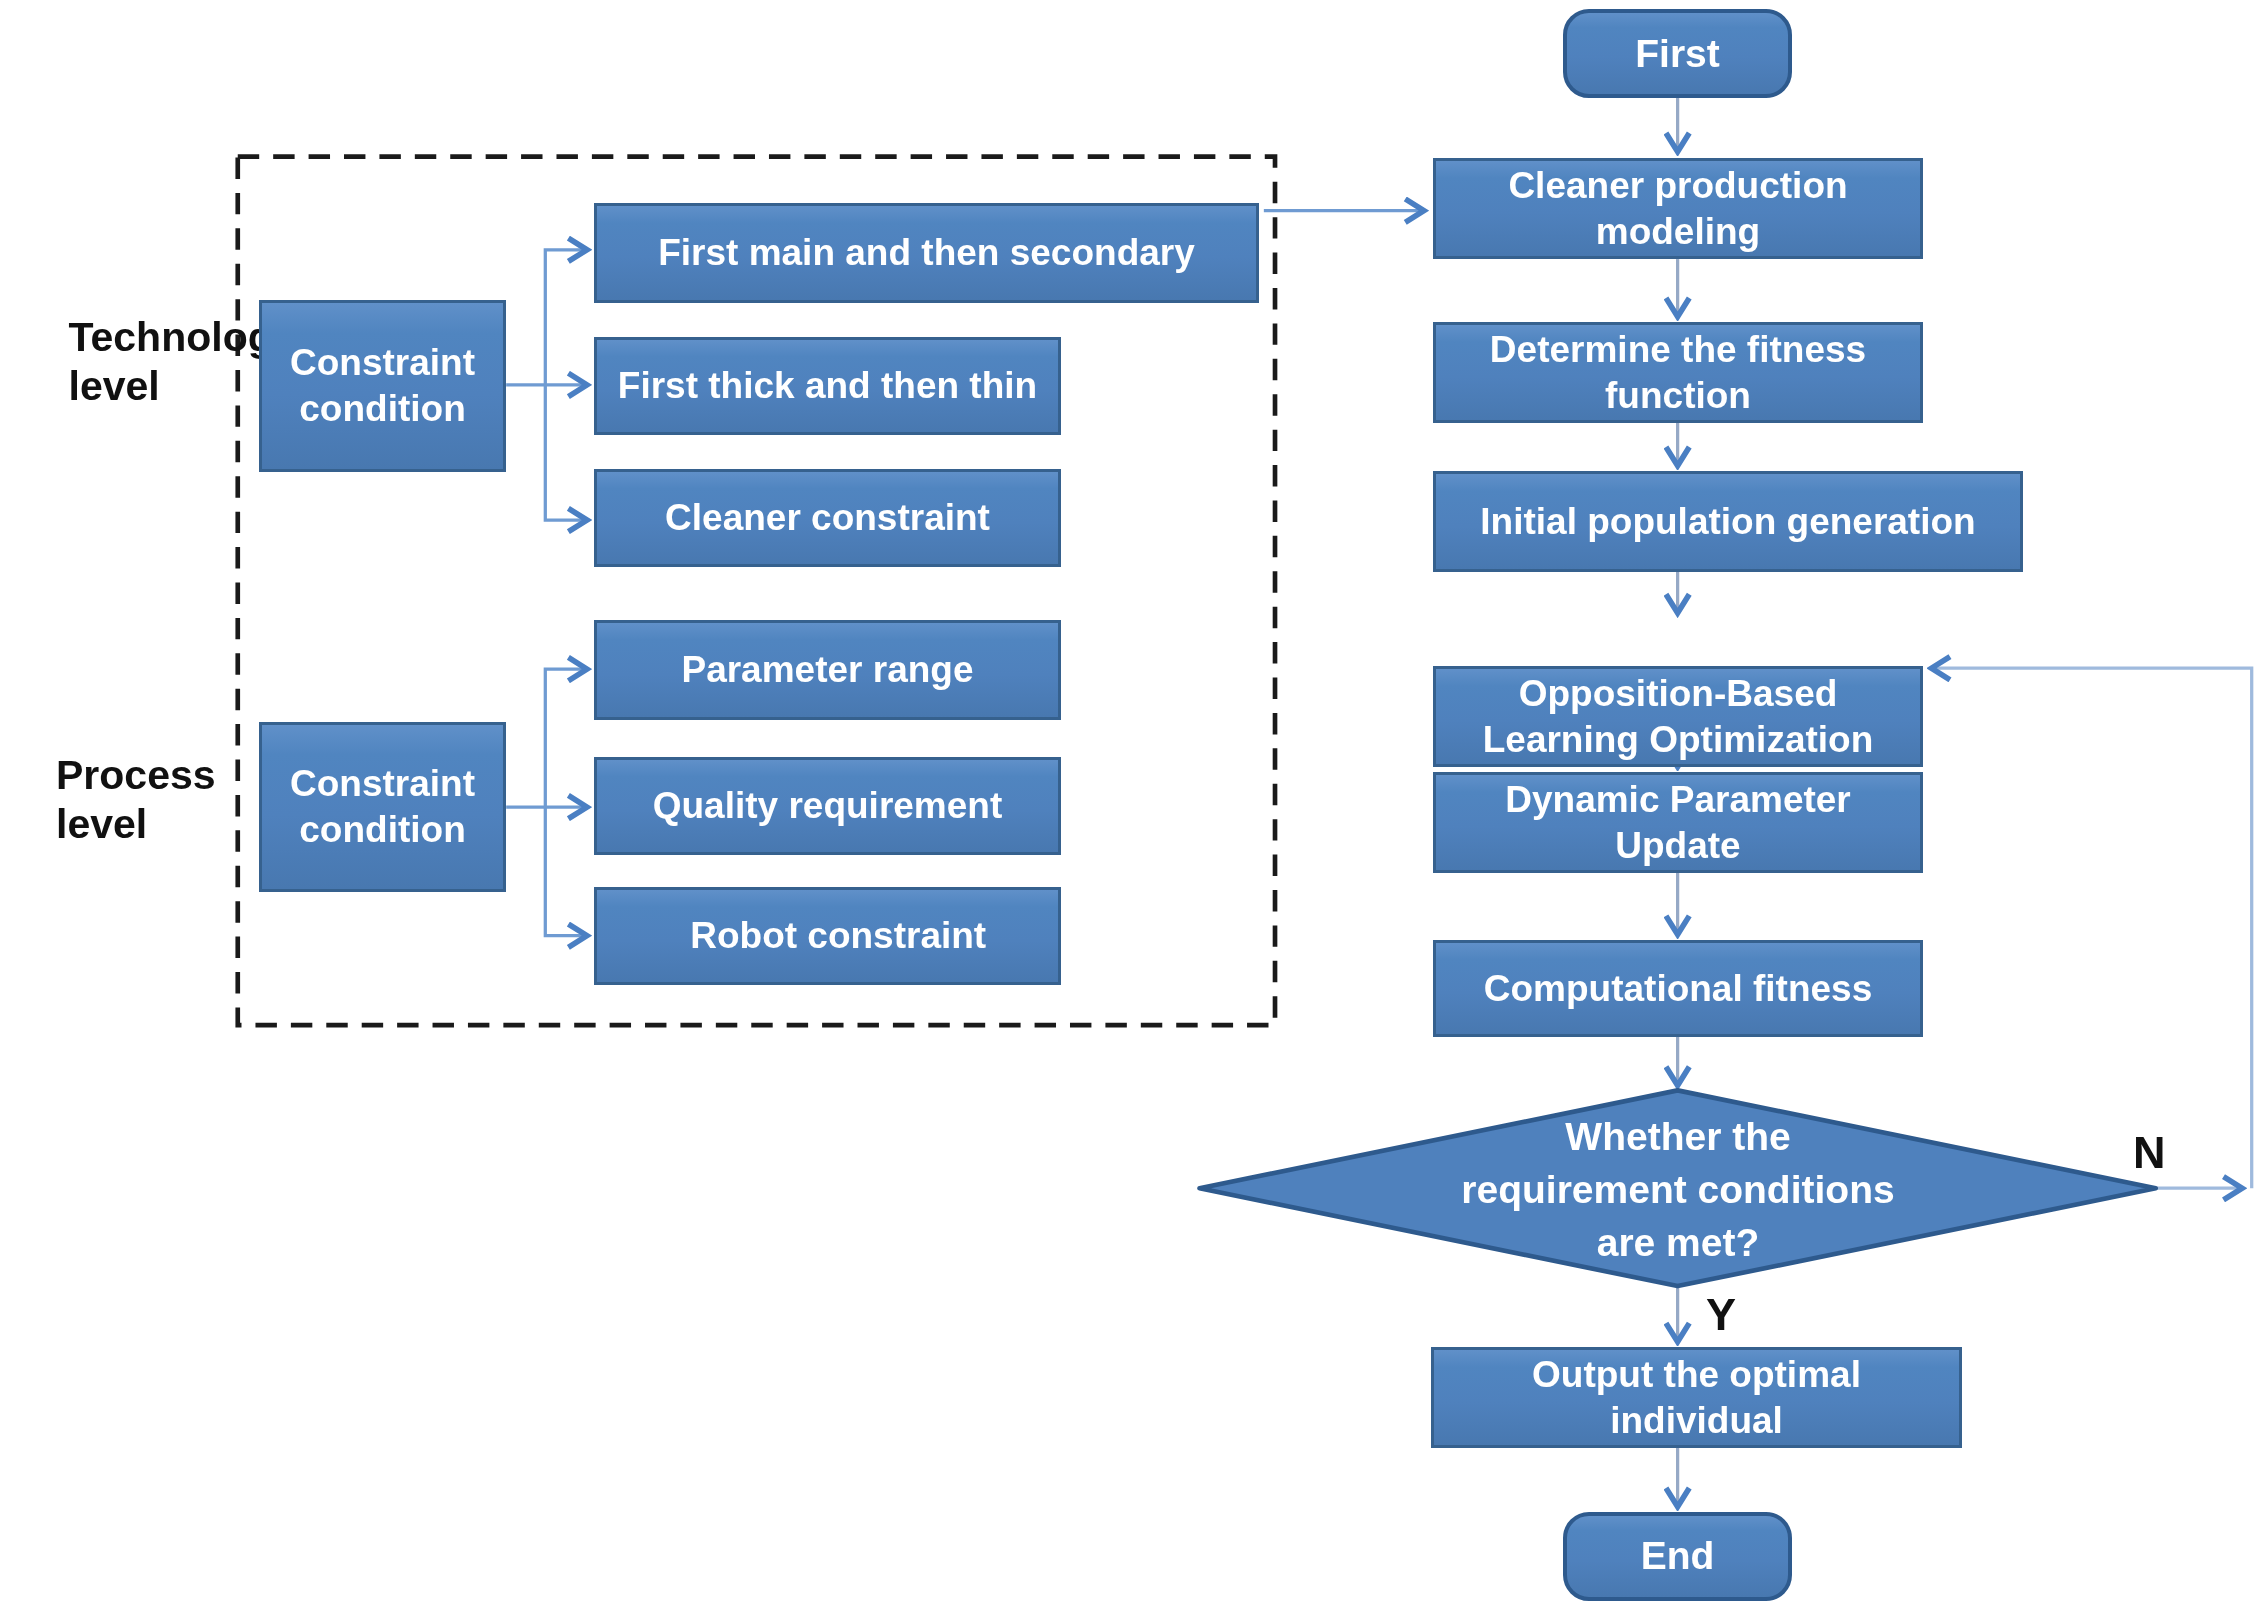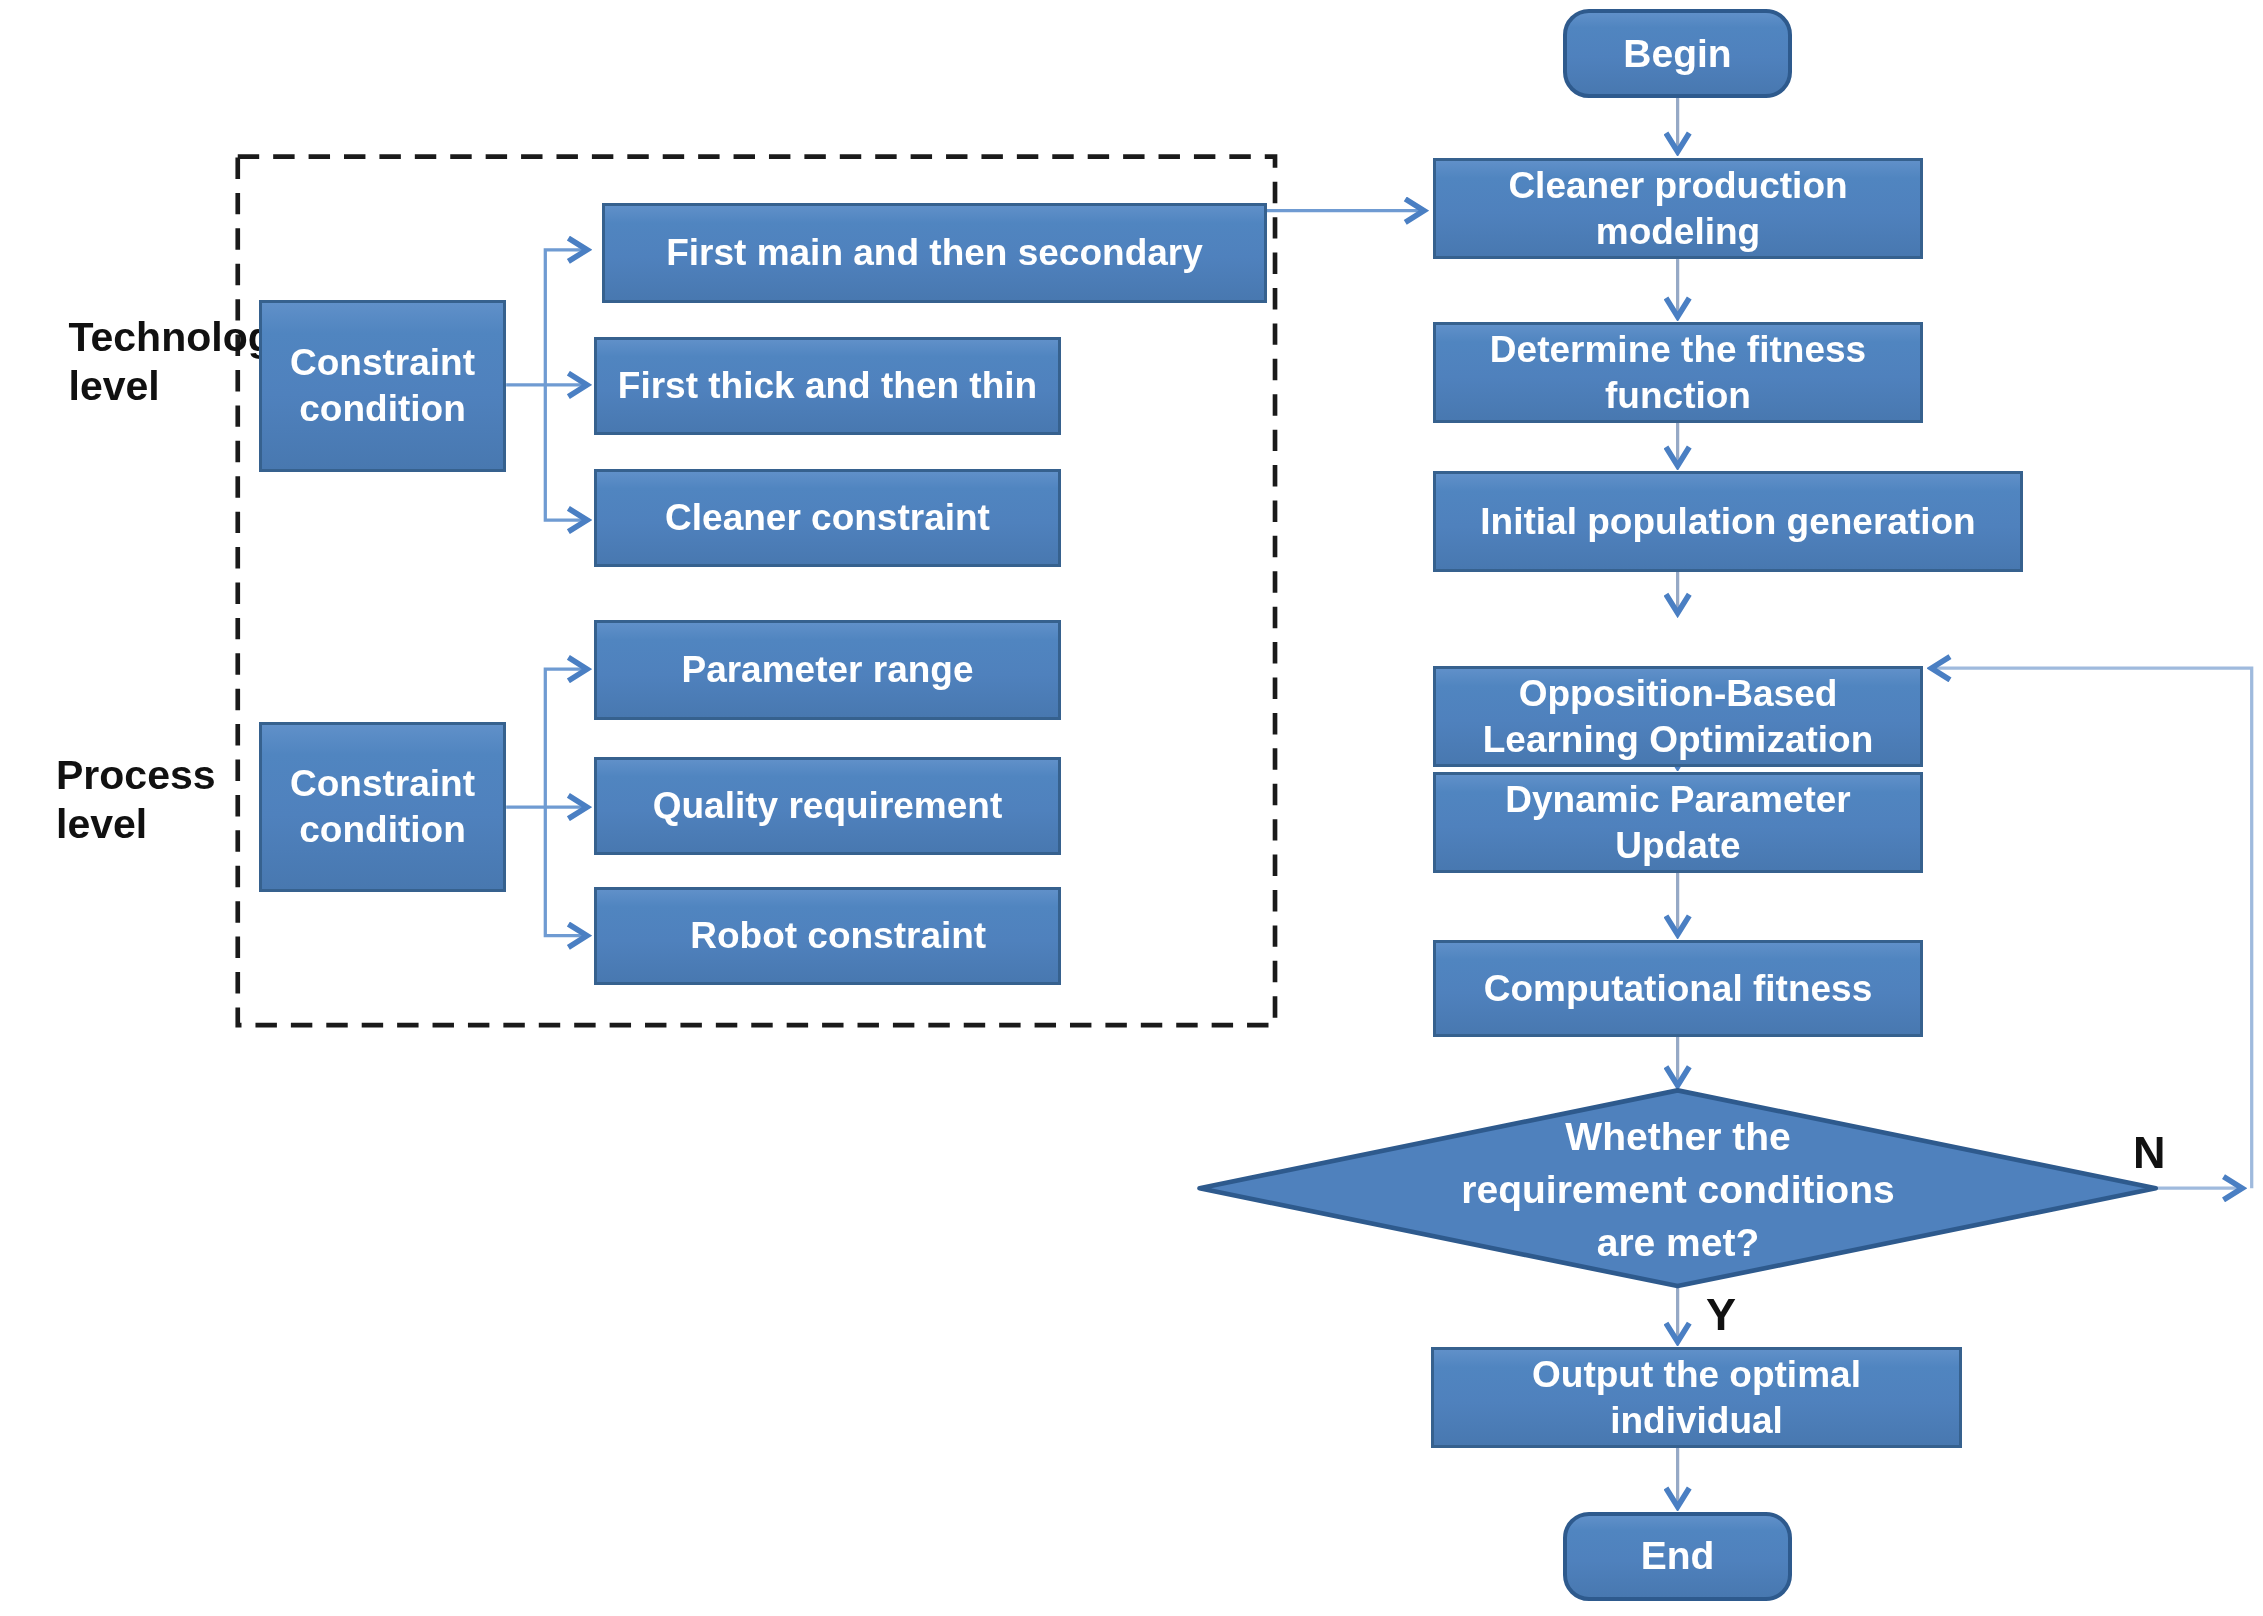--- a/index.html
+++ b/index.html
@@ -82,30 +82,30 @@
     <path d="M2313 1275 H2402" fill="none" stroke="#9fbadd" stroke-width="3.5" marker-end="url(#chev)"></path>
     <path d="M2416 1275 V717 H2076" fill="none" stroke="#9fbadd" stroke-width="3.5" marker-end="url(#chev)"></path>
 
     <polygon points="1800,1170 2313,1275 1800,1380 1287,1275" fill="#4f81bd" stroke="#2e5a8d" stroke-width="5" stroke-linejoin="round"></polygon>
   </svg>
 
   <div class="side-label" style="left:20.5px;top:313px;width:228px;margin-left:48px;">Technology level</div>
   <div class="side-label" style="left:56px;top:751px;width:186px;">Process level</div>
 
   <div class="node rect40" style="left:259px;top:300px;width:247px;height:172px;">Constraint condition</div>
-  <div class="node rect40" style="left:594px;top:203px;width:665px;height:100px;margin-left:8px;">First main and then secondary</div>
+  <div class="node rect40" style="left:594px;top:203px;width:665px;height:100px;">First main and then secondary</div>
   <div class="node rect40" style="left:594px;top:337px;width:467px;height:98px;">First thick and then thin</div>
   <div class="node rect40" style="left:594px;top:469px;width:467px;height:98px;">Cleaner constraint</div>
 
   <div class="node rect40" style="left:259px;top:722px;width:247px;height:170px;">Constraint condition</div>
   <div class="node rect40" style="left:594px;top:620px;width:467px;height:100px;">Parameter range</div>
   <div class="node rect40" style="left:594px;top:757px;width:467px;height:98px;">Quality requirement</div>
   <div class="node rect40" style="left:594px;top:887px;width:467px;height:98px;padding-left:40px;">Robot constraint</div>
 
-  <div class="node terminator" style="left:1563px;top:9.3px;width:229px;height:89px;">Begin</div>
+  <div class="node terminator" style="left:1563px;top:9.3px;width:229px;height:89px;">First</div>
   <div class="node col-node" style="left:1433px;top:158px;width:490px;height:101px;">Cleaner production modeling</div>
   <div class="node col-node" style="left:1433px;top:322px;width:490px;height:101px;">Determine the fitness function</div>
   <div class="node col-node" style="left:1433px;top:471px;width:590px;height:101px;">Initial population generation</div>
   <div class="node col-node" style="left:1433px;top:618px;width:490px;height:101px;margin-top:48px;">Opposition-Based Learning Optimization</div>
   <div class="node col-node" style="left:1433px;top:772px;width:490px;height:101px;">Dynamic Parameter Update</div>
   <div class="node col-node" style="left:1433px;top:940px;width:490px;height:97px;">Computational fitness</div>
 
   <div class="decision-text" style="left:1417px;top:1107px;width:522px;height:164px;">
     <div>Whether the</div>
     <div>requirement conditions</div>

